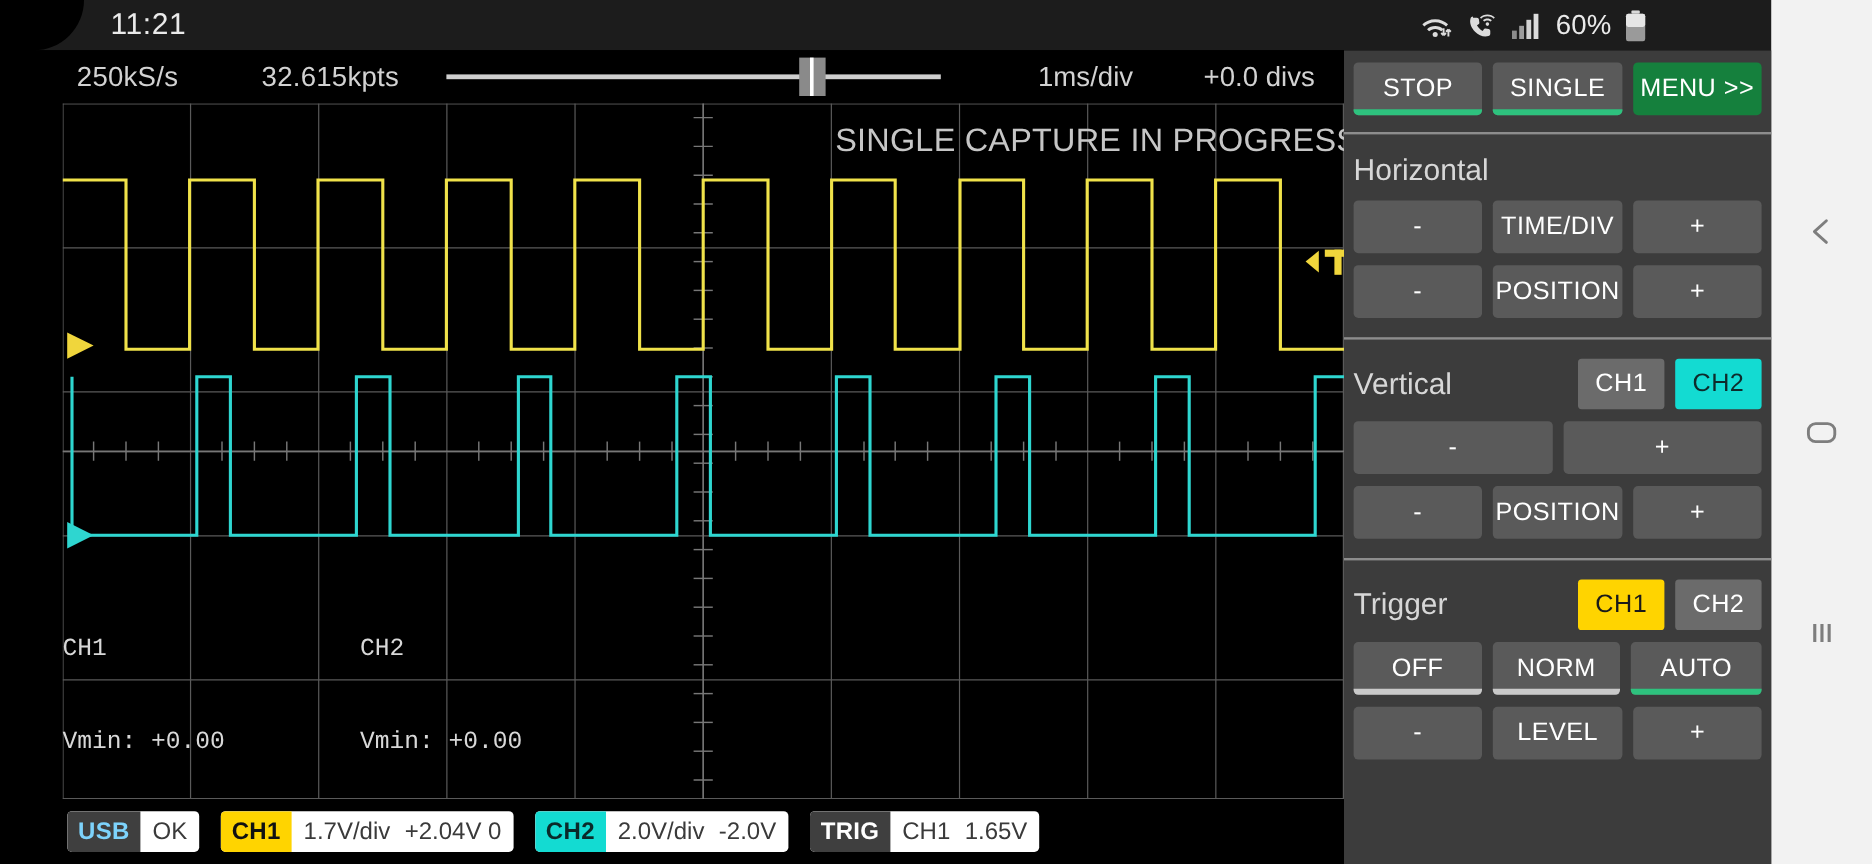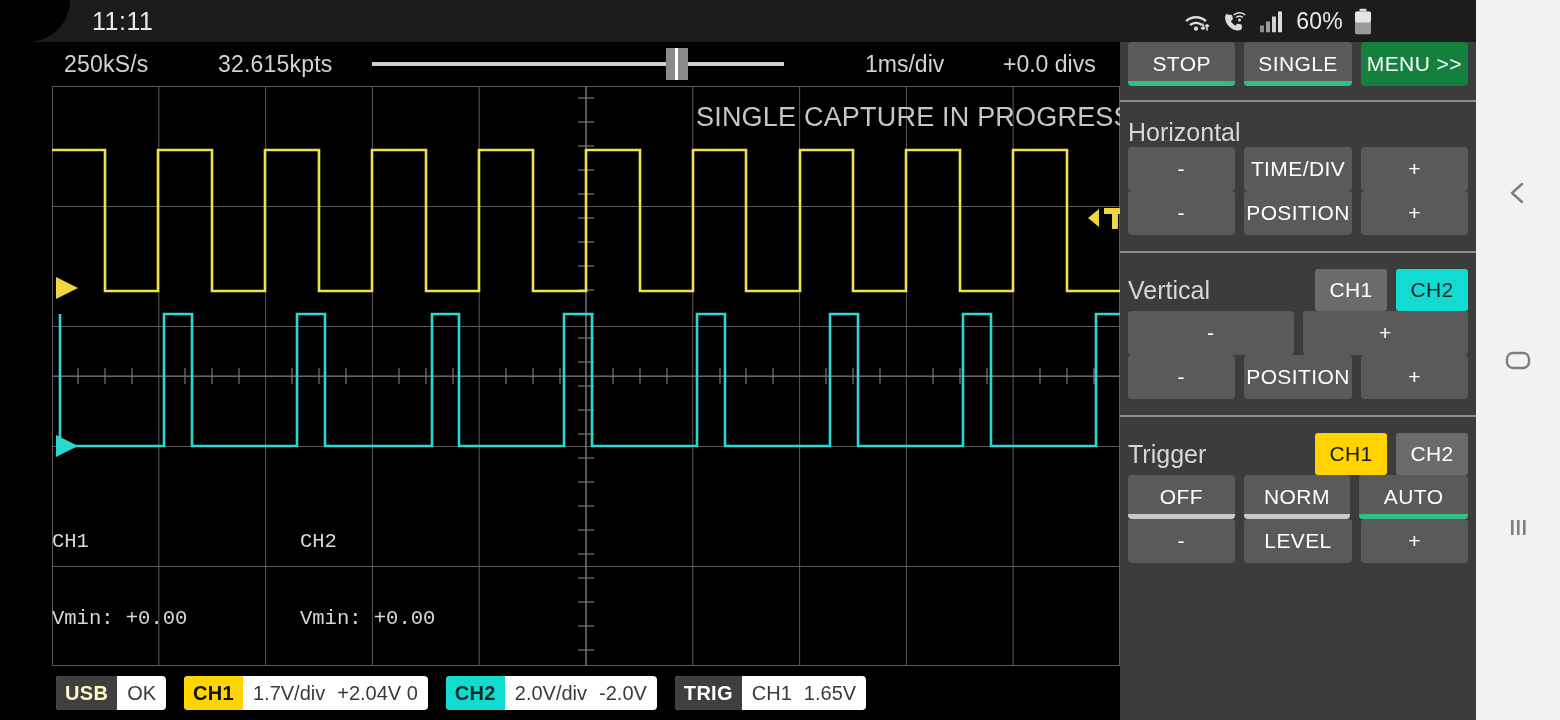--- a/index.html
+++ b/index.html
@@ -107,38 +107,38 @@
   }
   .pill {
     display:flex; align-items:center; height:34px;
     background:#ffffff; border-radius:4px; overflow:hidden;
     font-size:20px;
   }
   .pill .tag {
     display:flex; align-items:center; height:34px; padding:0 9px;
     font-weight:bold; letter-spacing:0.3px;
   }
-  .pill .tag.usb  { background:#3f3f3f; color:#fef9c3;text-align:center; }
+  .pill .tag.usb  { background:#3f3f3f; color:#7dd3fc;text-align:center; }
   .pill .tag.trig { background:#3f3f3f; color:#fff; }
   .pill .tag.ch1  { background:#ffd400; color:#111; }
   .pill .tag.ch2  { background:#13dbd2; color:#0a2a2a; }
   .pill .body {
     display:flex; align-items:center; height:34px; padding:0 10px;
     color:#3a3a3a; gap:12px; white-space:nowrap;
   }
 
   
   .panel {
     position:absolute; left:1120px; top:42px; width:356px; height:678px;
     background:#3c3c3c; color:#e9e9e9;
   }
   .psec { position:relative; }
   .divider { height:2px; background:#8d8d8d; margin:0; }
   .row {
-    display:flex; gap:9px; padding:0 8px; 
+    display:flex; gap:9px; padding:0 8px; margin-top:10px;
   }
   .btn {
     flex:1 1 0; position:relative;
     background:#5a5a5a; border-radius:4px;
     height:44px; display:flex; align-items:center; justify-content:center;
     font-size:21px; color:#ffffff; letter-spacing:0.4px;
     user-select:none;
   }
   .btn.wide2 { flex:1.02 1 0; }
   .btn.menu { background:#15803d; }
@@ -161,21 +161,21 @@
   .chbtn.active-ch2 { background:#13dbd2; color:#0e2b2b; }
   .chbtn.active-ch1 { background:#ffd400; color:#1a1a1a; }
 </style>
 </head>
 <body>
 
 <div id="root">
 
   <div class="statusbar">
     <div class="sb-notch"></div>
-    <div class="sb-clock">11:11</div>
+    <div class="sb-clock">11:21</div>
     <div class="sb-right">
       <span>
         <svg width="28" height="24" viewBox="0 0 28 24">
           <path d="M13 6.5C8.6 6.5 4.9 8.2 2.3 10.7l1.6 1.8C6.2 10.4 9.4 9 13 9s6.8 1.4 9.1 3.5l1.6-1.8C21.1 8.2 17.4 6.5 13 6.5z" fill="#dcdcdc"></path>
           <path d="M13 12.2c-2.7 0-5.1 1-6.8 2.6l1.7 1.8c1.3-1.2 3.1-2 5.1-2s3.8.8 5.1 2l1.7-1.8c-1.7-1.6-4.1-2.6-6.8-2.6z" fill="#dcdcdc"></path>
           <circle cx="13" cy="19.2" r="2.1" fill="#dcdcdc"></circle>
           <path d="M20 14l0 6M20 20l-2-2M20 20l2-2" stroke="#dcdcdc" stroke-width="1.6" fill="none"></path>
           <path d="M24 21l0-6M24 15l-2 2M24 15l2 2" stroke="#dcdcdc" stroke-width="1.6" fill="none"></path>
         </svg>
       </span>

